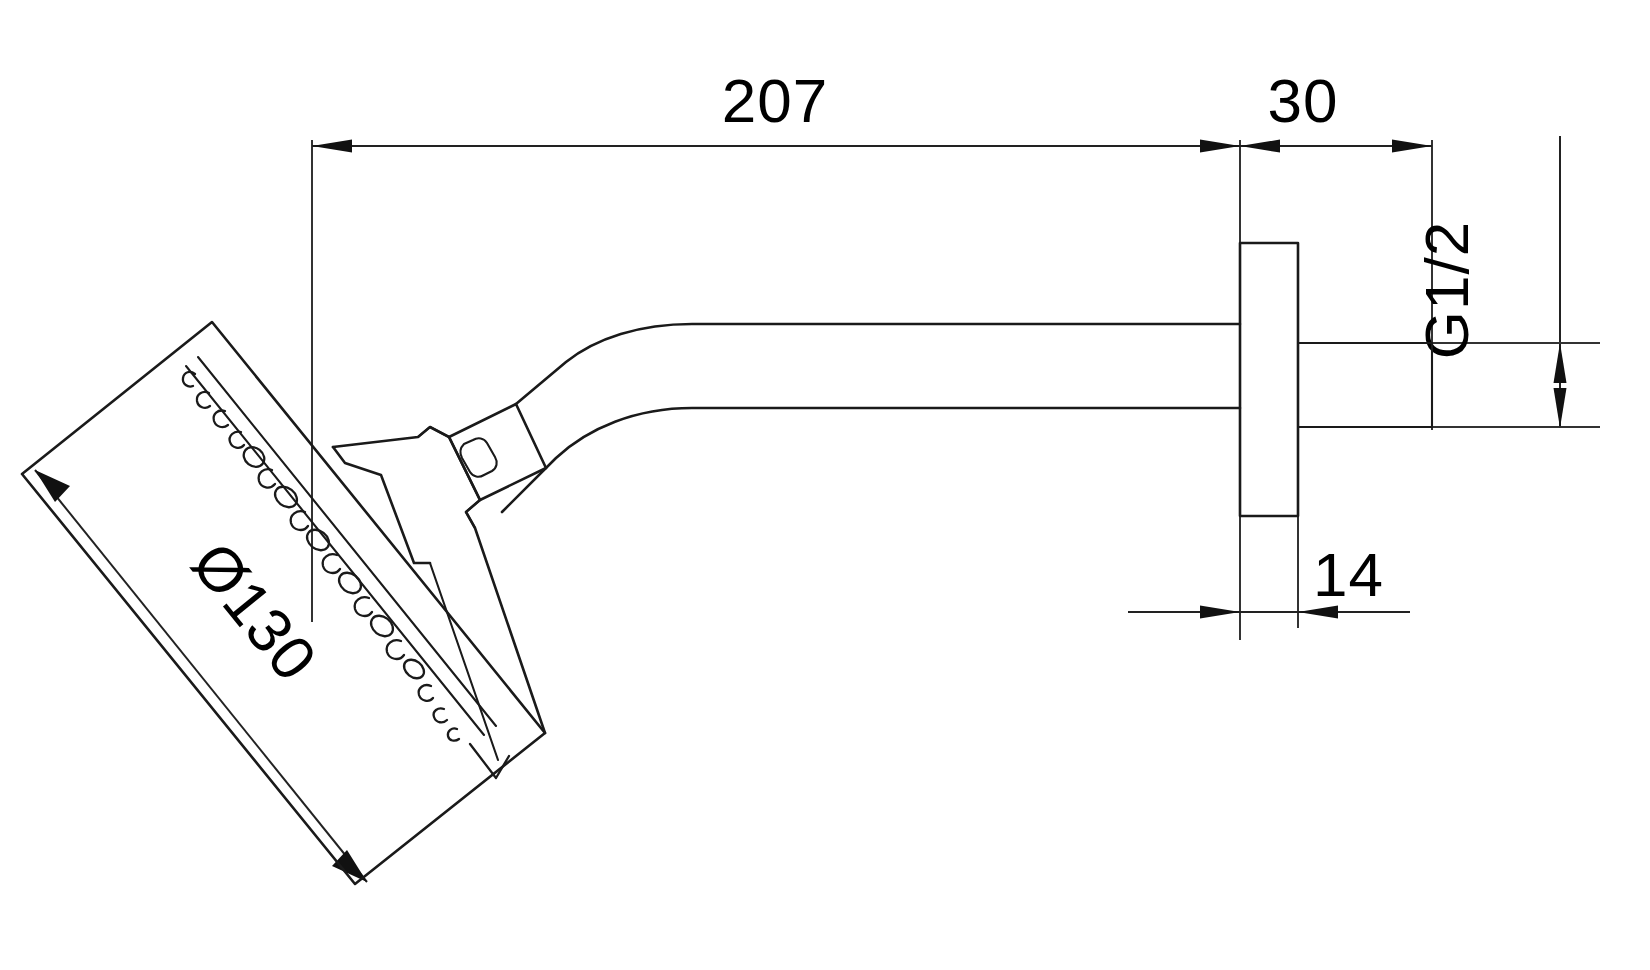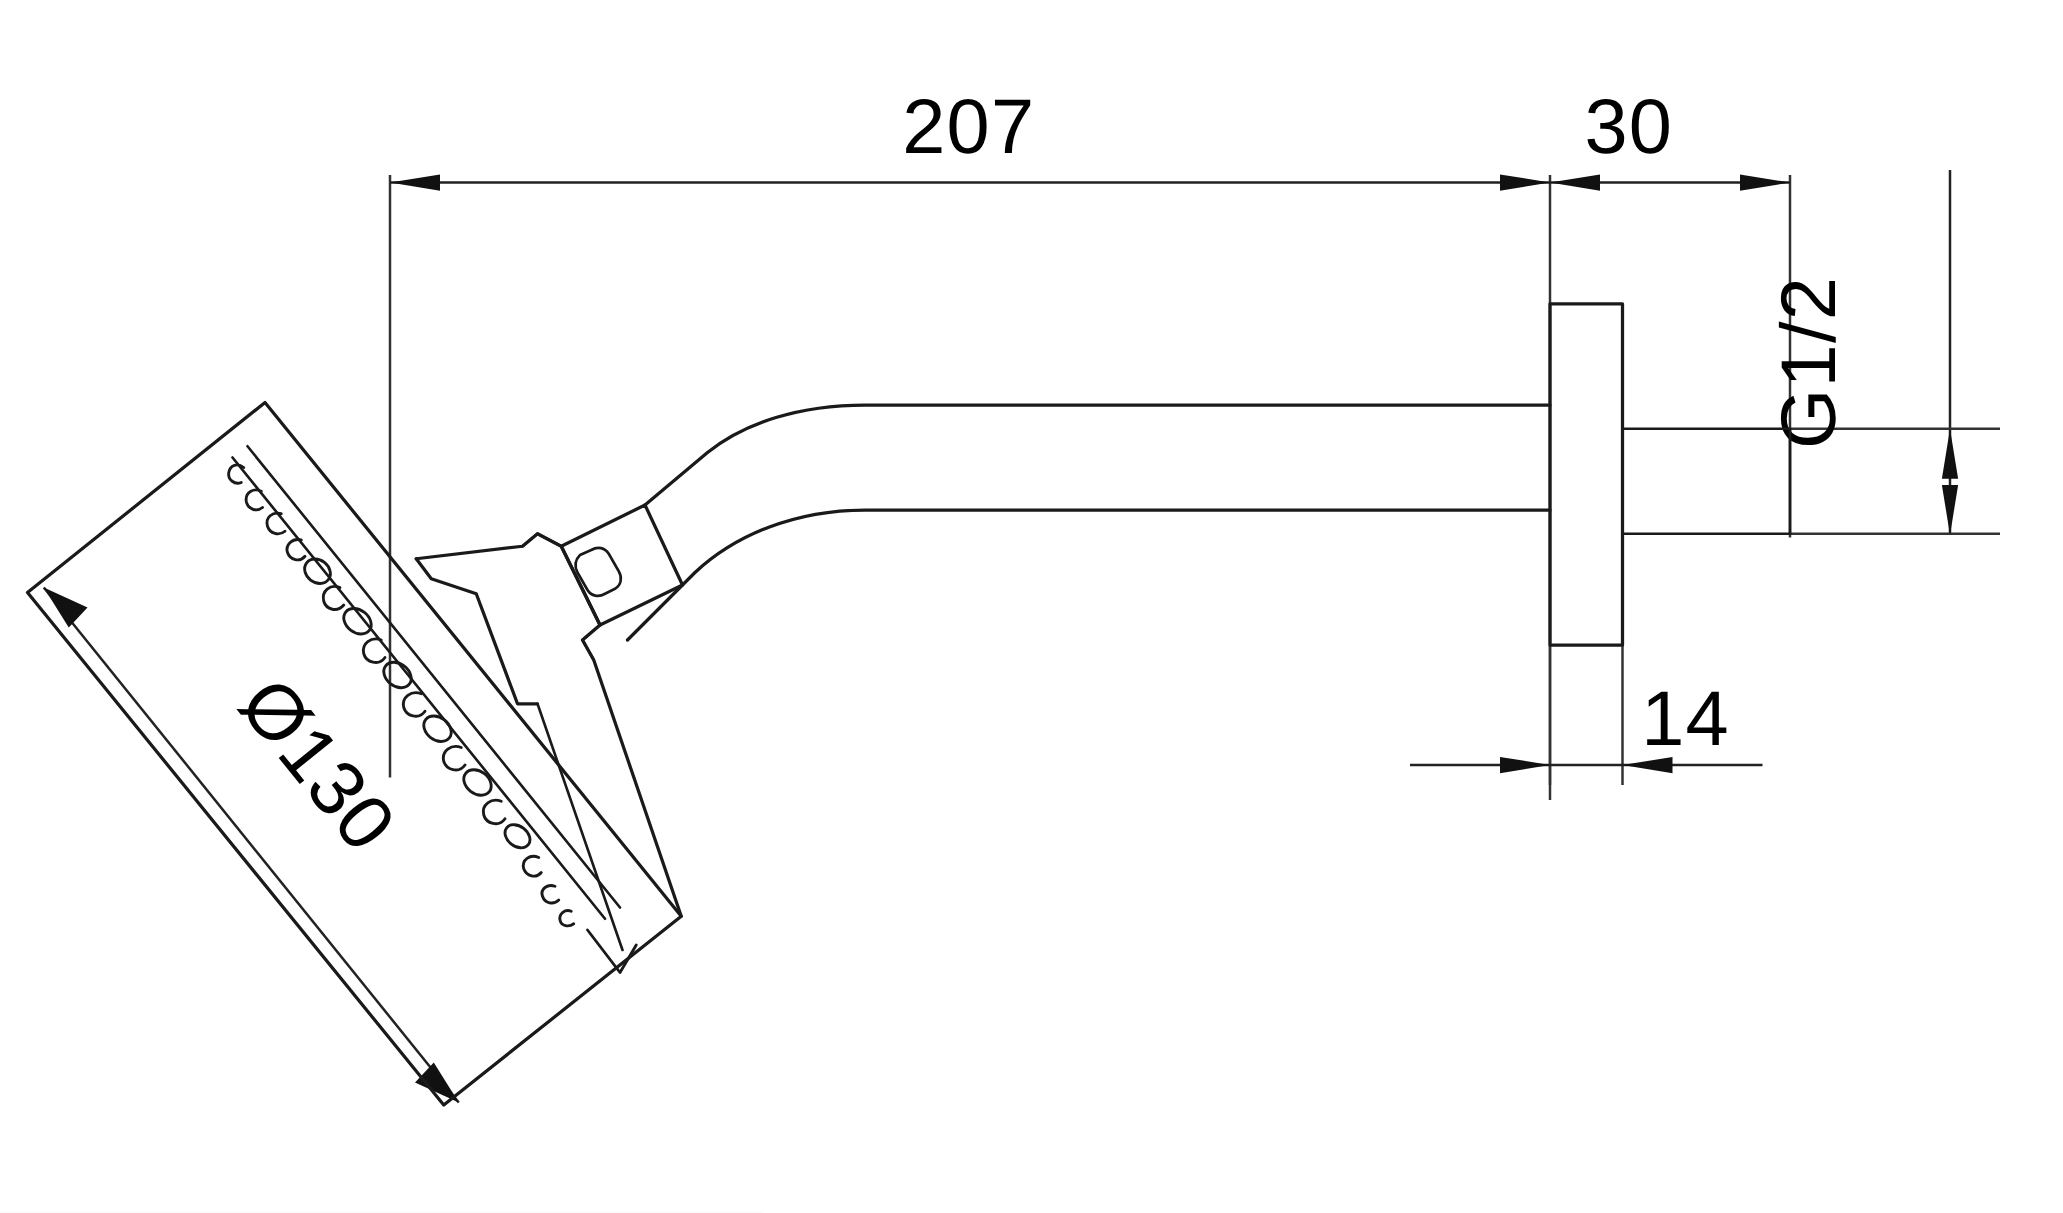--- a/index.html
+++ b/index.html
@@ -11,21 +11,21 @@
   body {
     width: 1650px;
     height: 970px;
     overflow: hidden;
     font-family: "Liberation Sans", sans-serif;
   }
   #drawing-root {
     position: relative;
     width: 1650px;
     height: 970px;
-    background: #e5e5e5;
+    background: #ec4899;
   }
   svg#cad {
     display: block;
     width: 1650px;
     height: 970px;
     background: #ffffff;
   }
   .part-line {
     fill: none;
     stroke: #1a1a1a;

